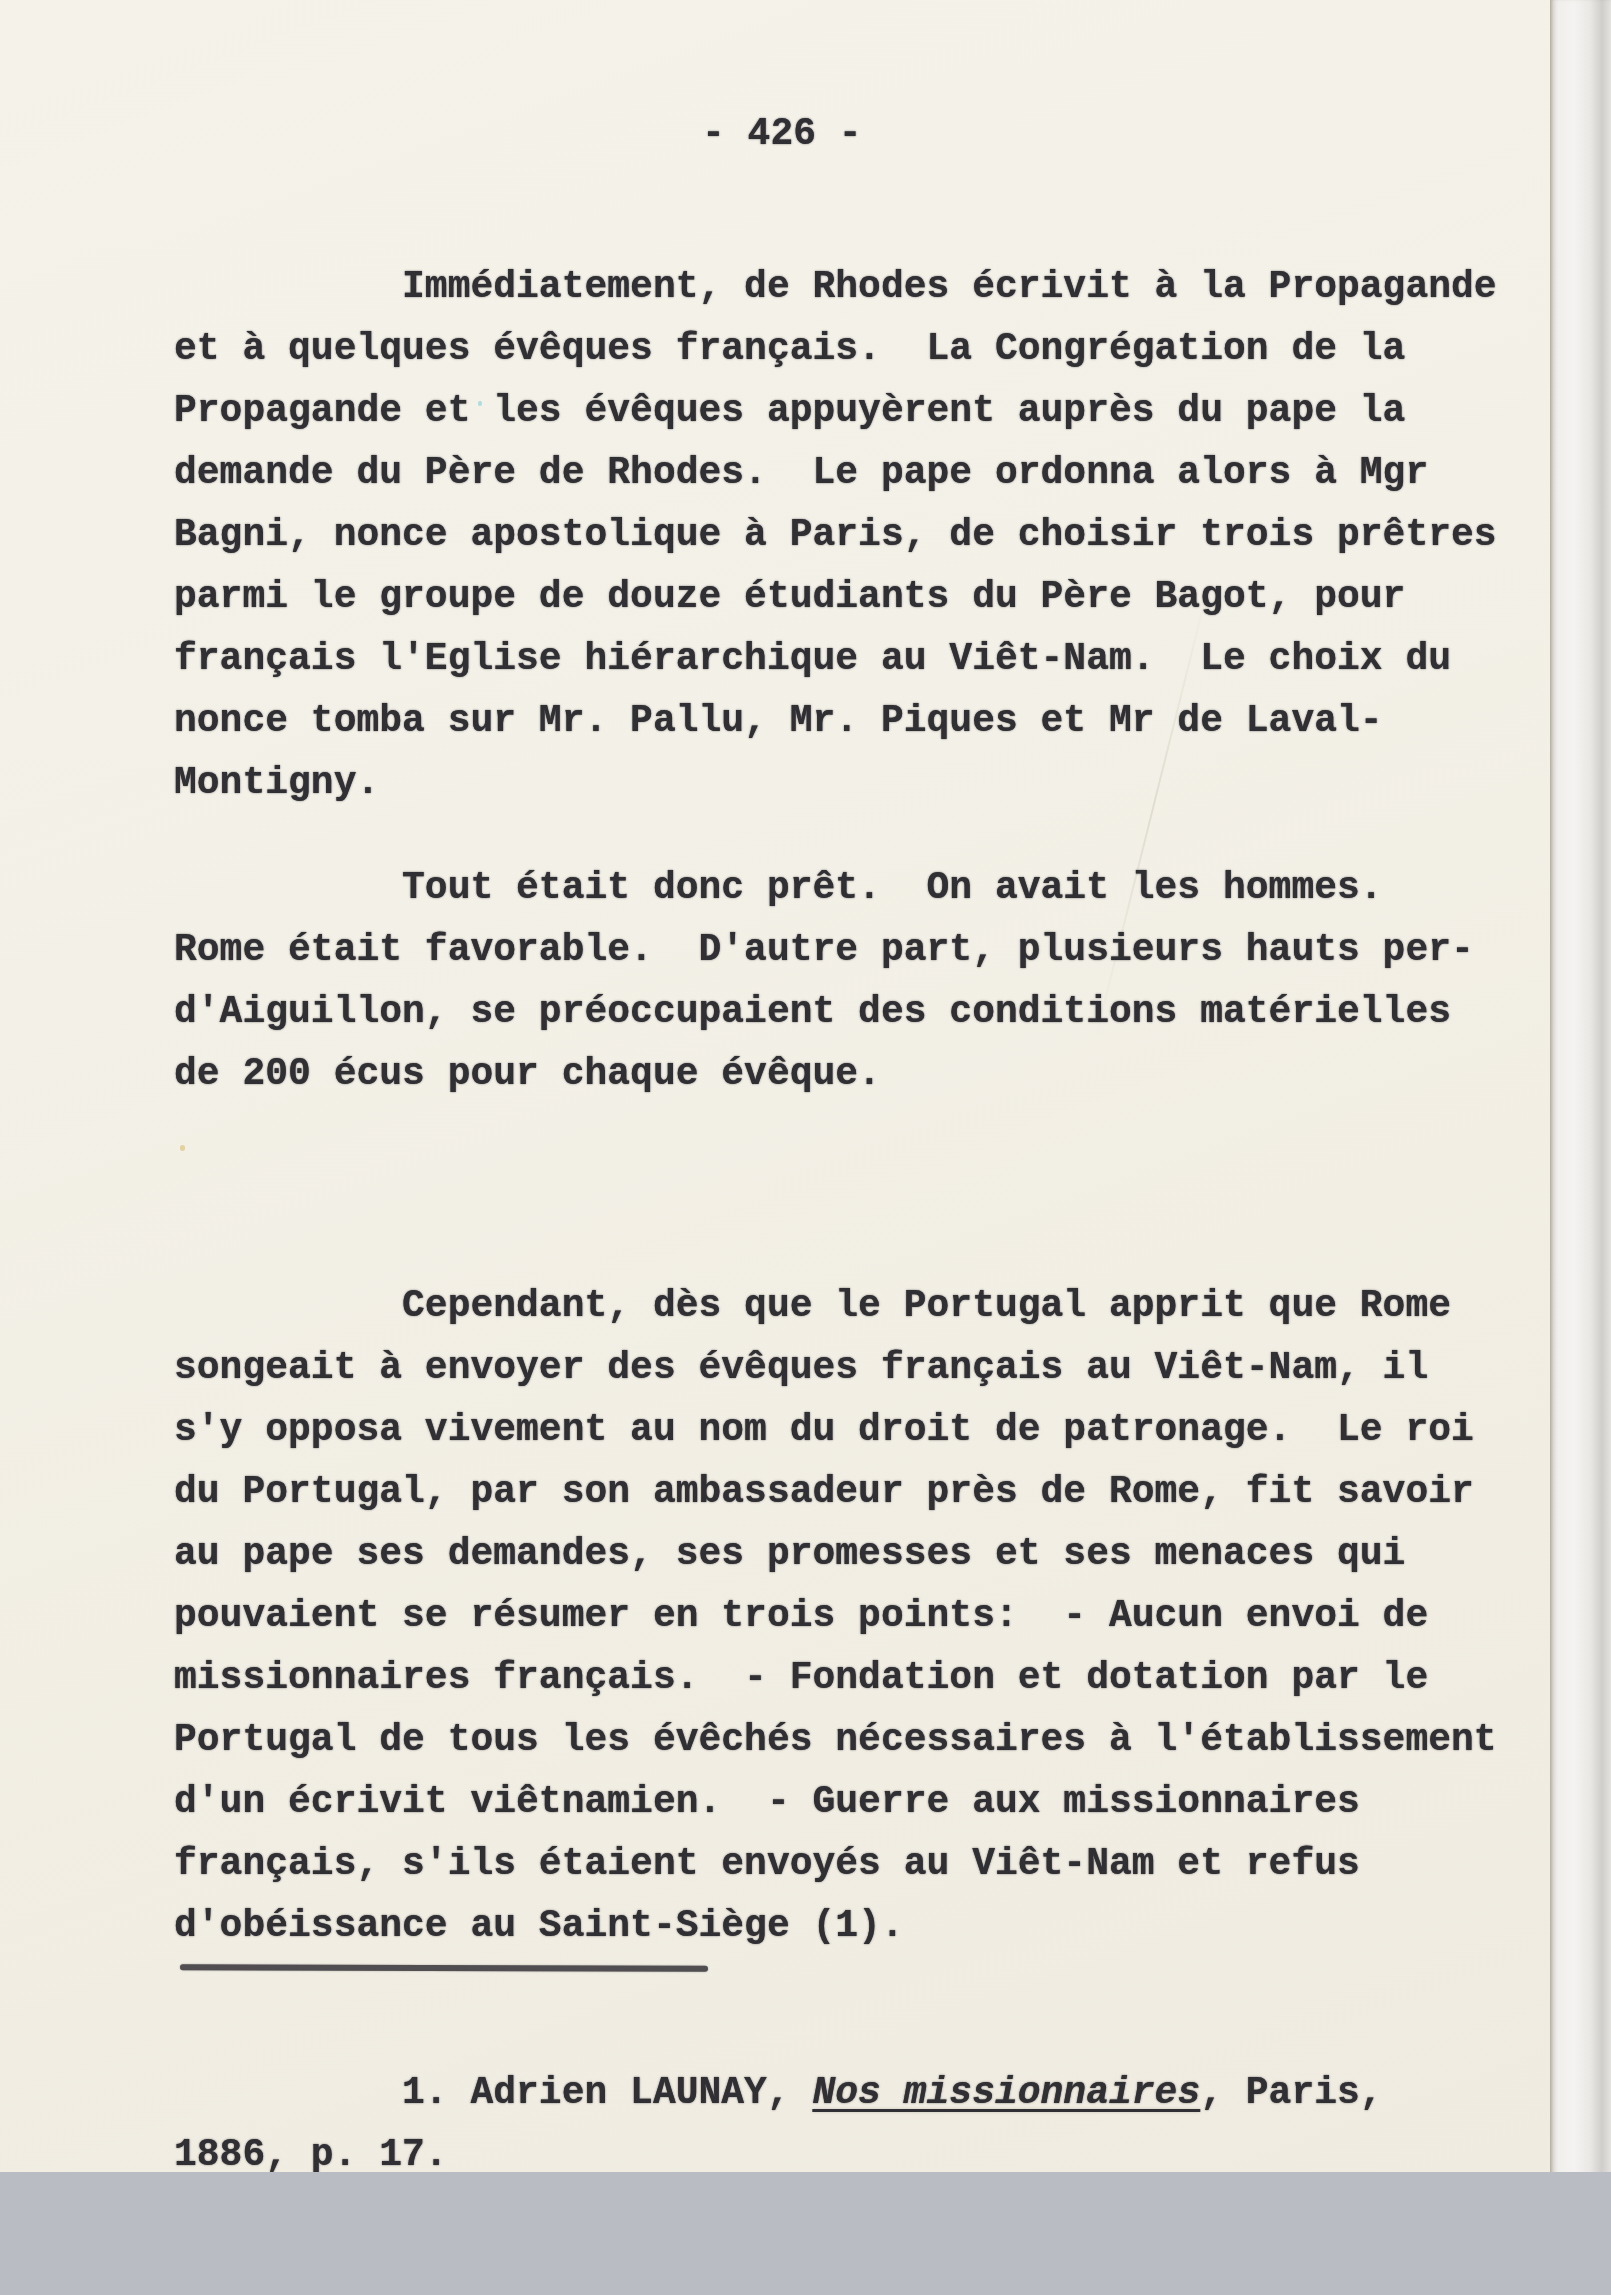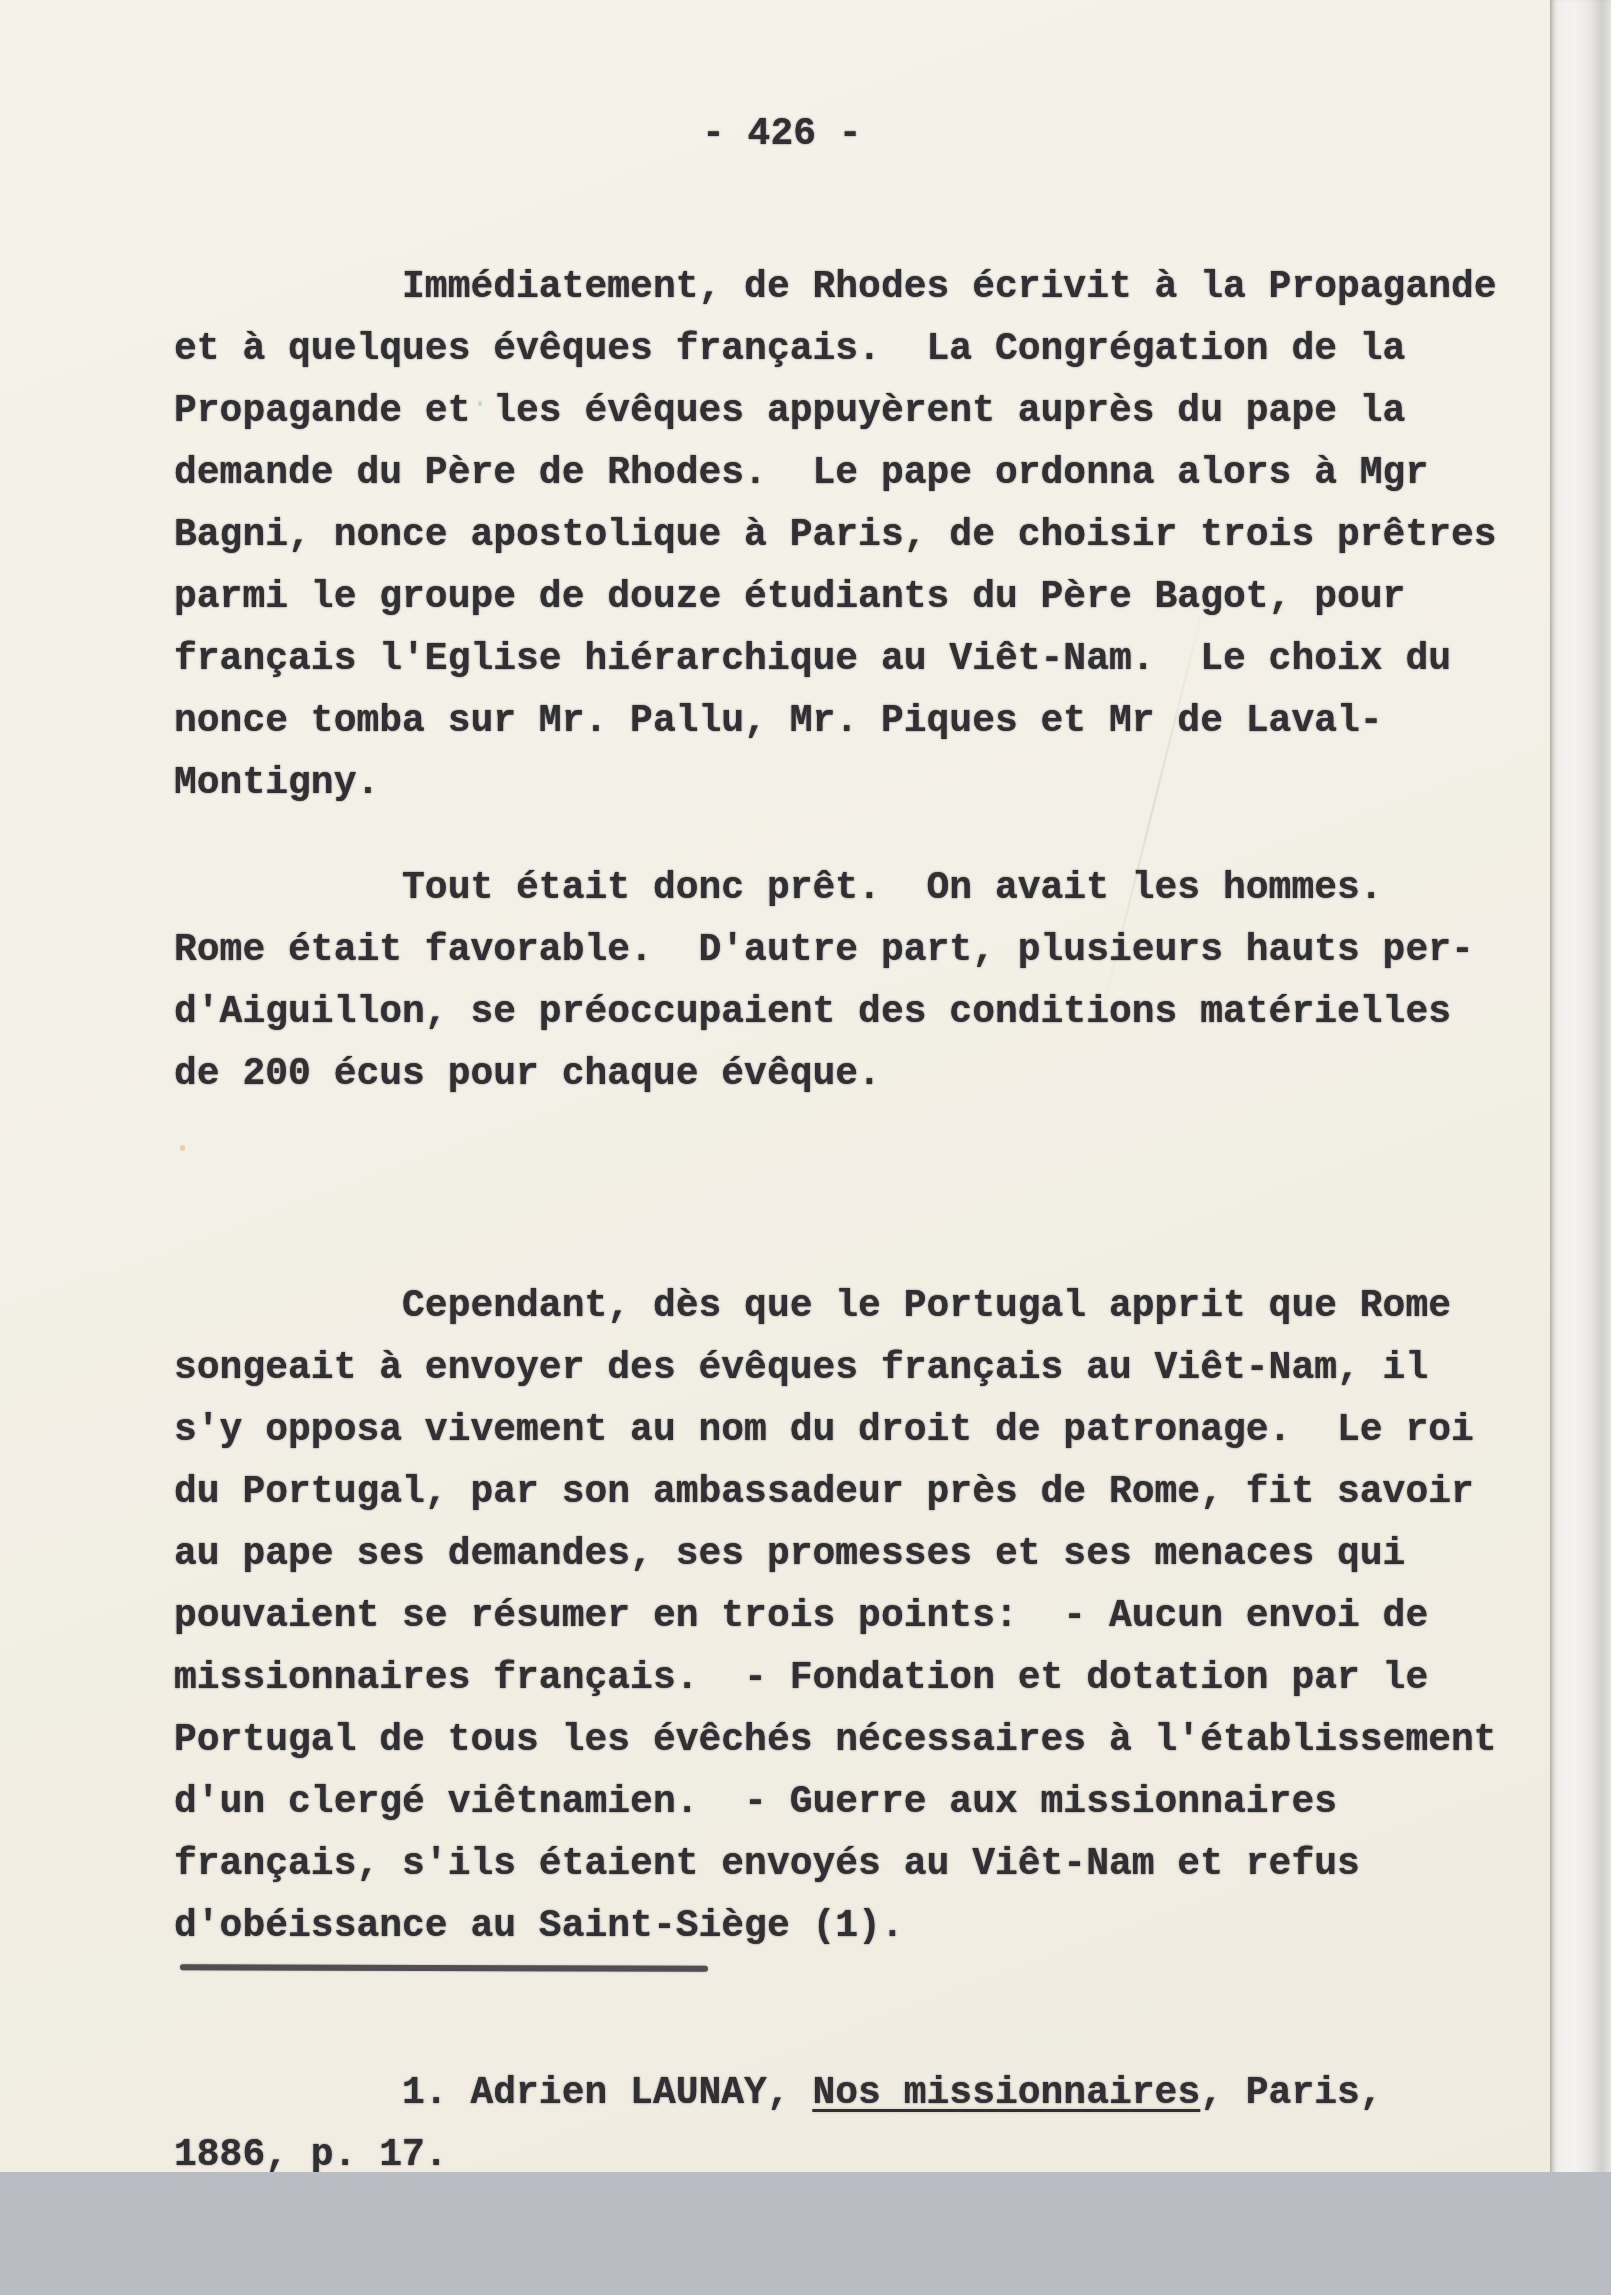--- a/index.html
+++ b/index.html
@@ -18,21 +18,21 @@
   }
   .para { position:absolute; left:174px; }
   .page-number { position:absolute; top:103px; left:702px; }
   .footnote-rule {
     position:absolute; left:180px; top:1965px; width:528px; height:6.4px;
     background:#3a393e; border-radius:3.7px; opacity:.88;
     transform: rotate(0.15deg);
     box-shadow: 0 0 1.8px rgba(48,47,51,.5);
   }
   .footnote { position:absolute; left:174px; top:2062px; }
-  .fn-underline { text-decoration: underline; text-decoration-thickness:2.8px; text-underline-offset:6.4px; }
+  .fn-underline { text-decoration: underline; text-decoration-thickness:2.8px; text-underline-offset:6.4px;font-style:italic; }
   
   .scan-strip-right {
     position:absolute; top:0; right:0; width:62px; height:2296px;
     background: linear-gradient(to right,
       #d9d5cc 0px, #f0efec 8.3px, #f4f3f1 24px, #e9e8e5 40px,
       #cfcecb 52px, #e6e5e2 62px);
     box-shadow: inset 3.7px 0 4.6px -2.8px rgba(110,104,88,.55);
   }
   
   .scan-bed-bottom {
@@ -98,21 +98,21 @@
 
   <div class="para" style="top:1275px">
       <div class="typed-line">          Cependant, dès que le Portugal apprit que Rome</div>
       <div class="typed-line">songeait à envoyer des évêques français au Viêt-Nam, il</div>
       <div class="typed-line">s'y opposa vivement au nom du droit de patronage.  Le roi</div>
       <div class="typed-line">du Portugal, par son ambassadeur près de Rome, fit savoir</div>
       <div class="typed-line">au pape ses demandes, ses promesses et ses menaces qui</div>
       <div class="typed-line">pouvaient se résumer en trois points:  - Aucun envoi de</div>
       <div class="typed-line">missionnaires français.  - Fondation et dotation par le</div>
       <div class="typed-line">Portugal de tous les évêchés nécessaires à l'établissement</div>
-      <div class="typed-line">d'un clergé viêtnamien.  - Guerre aux missionnaires</div>
+      <div class="typed-line">d'un écrivit viêtnamien.  - Guerre aux missionnaires</div>
       <div class="typed-line">français, s'ils étaient envoyés au Viêt-Nam et refus</div>
       <div class="typed-line">d'obéissance au Saint-Siège (1).</div>
     </div>
 
   <div class="footnote-rule"></div>
 
   <div class="footnote">
     <div class="typed-line"><span>          1. Adrien LAUNAY, </span><span class="fn-underline">Nos missionnaires</span><span>, Paris,</span></div>
     <div class="typed-line">1886, p. 17.</div>
   </div>

